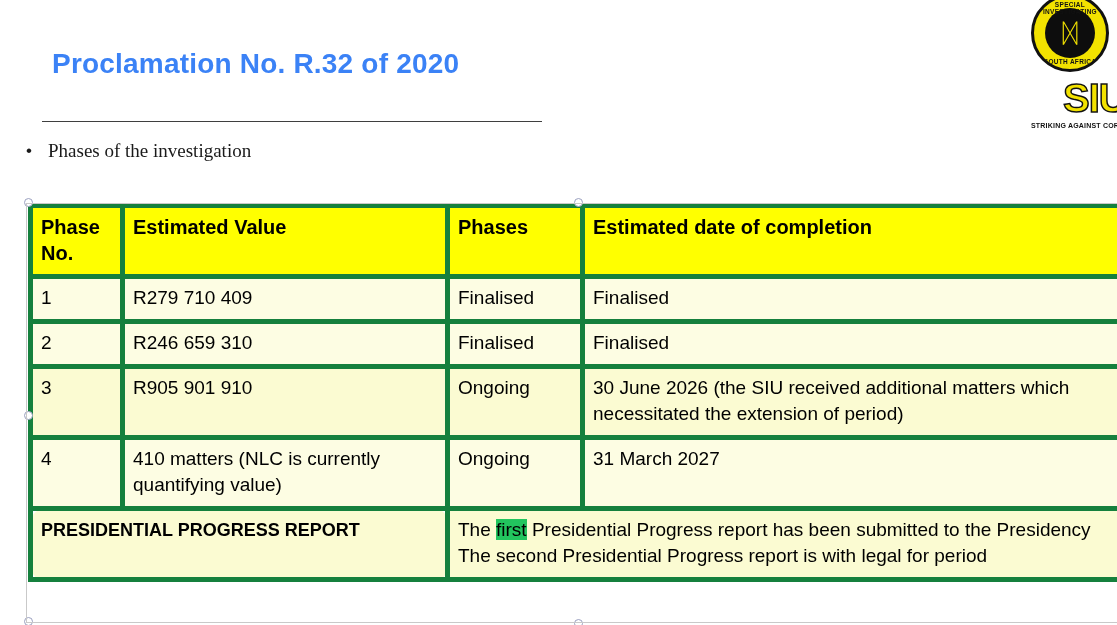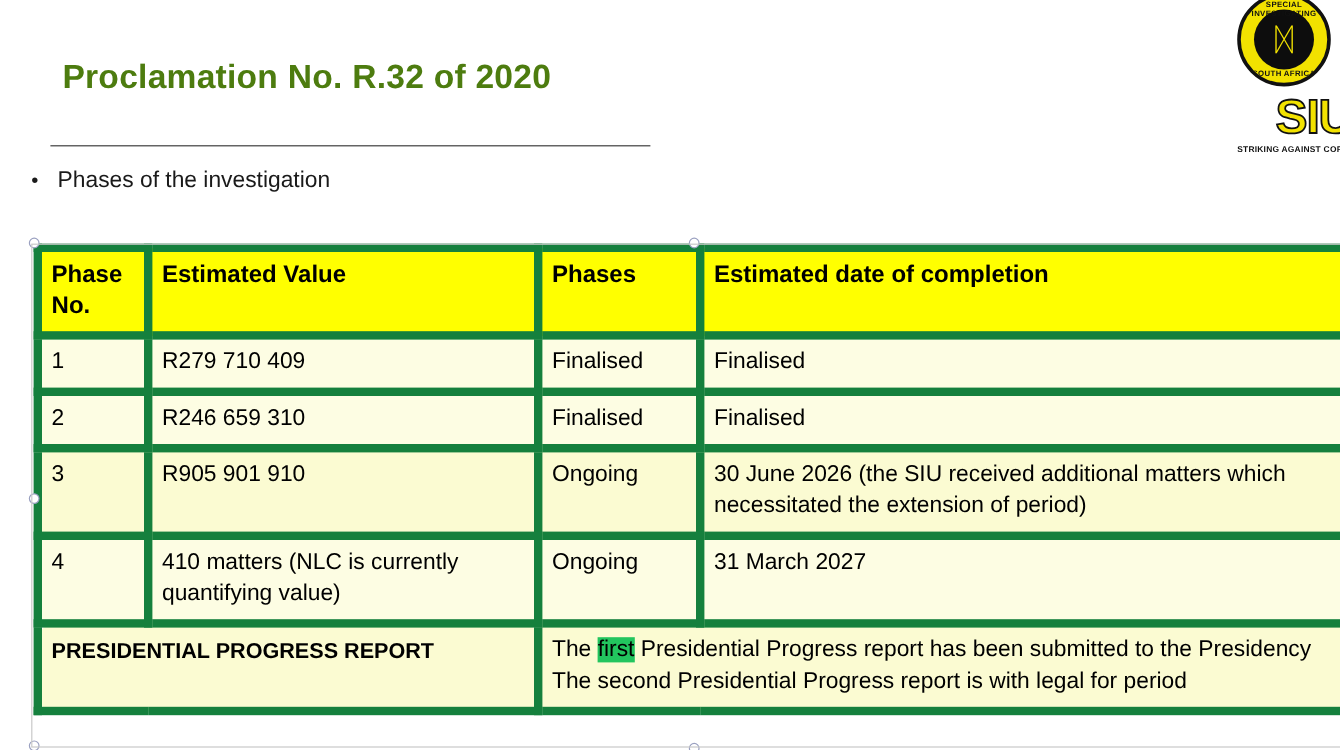--- a/index.html
+++ b/index.html
@@ -17,21 +17,21 @@
   }
 
   
   .slide-title {
     position: absolute;
     left: 52px;
     top: 48px;
     font-size: 28px;
     font-weight: bold;
     letter-spacing: 0.2px;
-    color: #4d7c0f;
+    color: #3b82f6;
   }
   .title-rule {
     position: absolute;
     left: 42px;
     top: 121px;
     width: 500px;
     height: 1px;
     background: #3f3f3f;
   }
 
@@ -46,20 +46,21 @@
     color: #1a1a1a;
   }
   .bullet-dot {
     width: 22px;
     text-align: left;
     font-size: 17px;
     line-height: 26px;
   }
   .bullet-text {
     line-height: 26px;
+    font-family: Liberation Serif, serif;
   }
 
   
   .logo {
     position: absolute;
     right: 0px;
     top: -6px;
     width: 118px;
     height: 152px;
   }
@@ -141,21 +142,21 @@
     top: 203px;
     width: 1120px;
   }
   table.phases {
     border-collapse: collapse;
     table-layout: fixed;
     width: 1120px;
     font-size: 19px;
   }
   table.phases td, table.phases th {
-    border: 7px solid #15803d;
+    border: 5px solid #15803d;
     padding: 6px 8px 8px 8px;
     vertical-align: top;
     text-align: left;
     line-height: 26px;
   }
   thead th {
     background: #ffff00;
     font-weight: bold;
     font-size: 20px;
     color: #000000;

